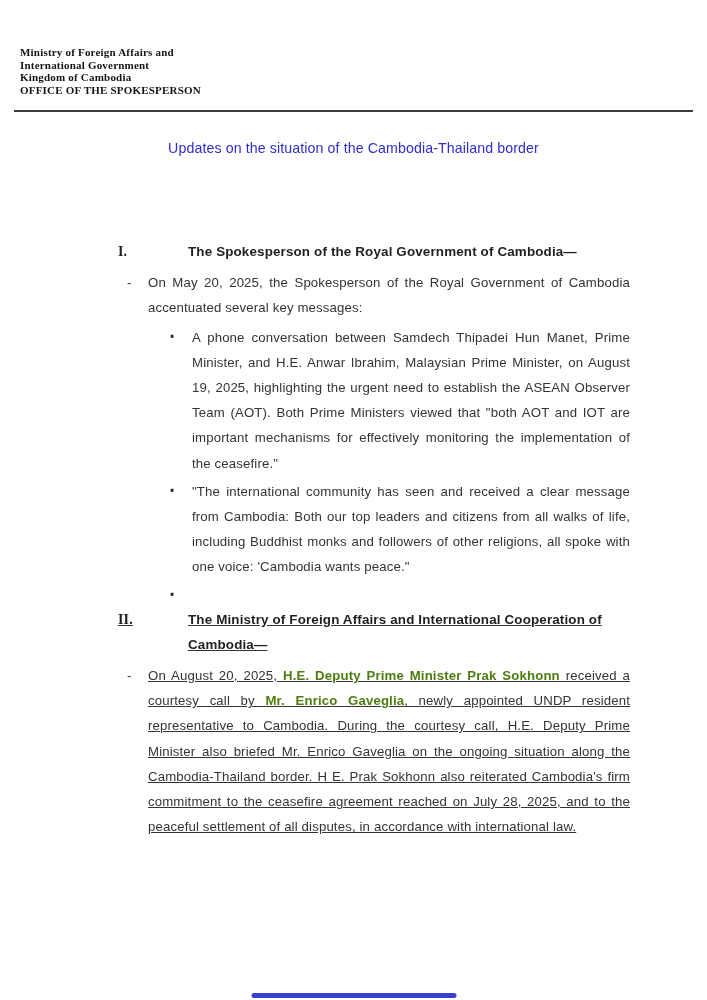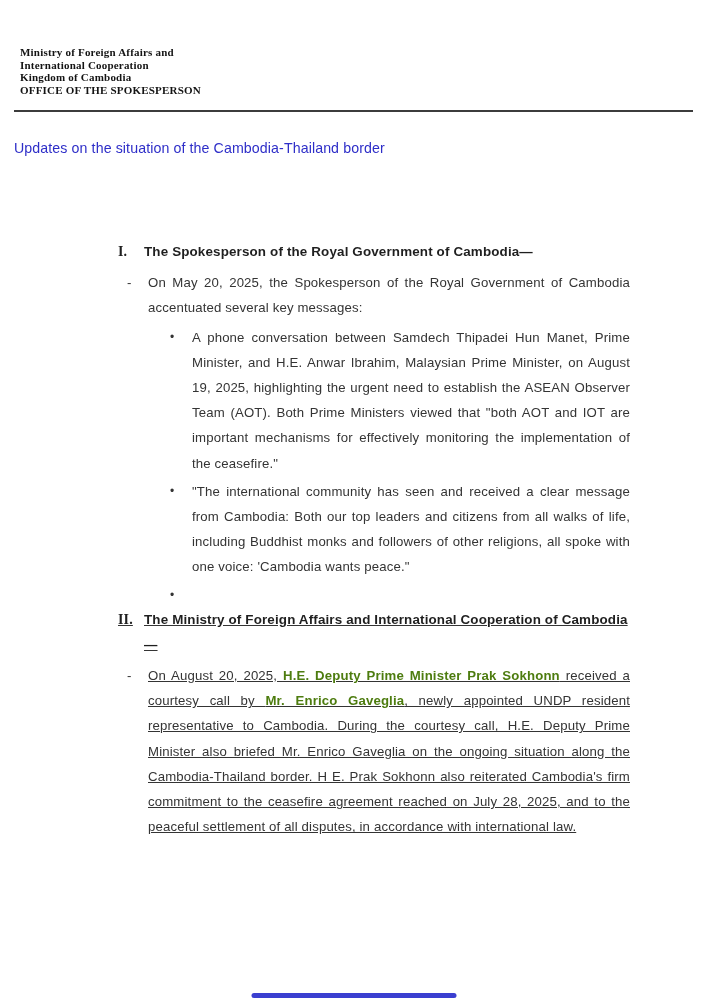--- a/index.html
+++ b/index.html
@@ -33,21 +33,21 @@
     height: 2px;
     background: #3c3c3c;
   }
 
   
   .title {
     position: absolute;
     top: 135px;
     left: 14px;
     width: 679px;
-    text-align: left;
+    text-align: center;
     font-size: 14.2px;
     line-height: 27px;
     color: #2e2ec8;
     letter-spacing: 0.1px;
   }
 
   
   .content {
     position: absolute;
     top: 239px;
@@ -67,20 +67,21 @@
   .section-heading .numeral {
     font-family: "Liberation Serif", "DejaVu Serif", serif;
     font-weight: 600;
     font-size: 14px;
     width: 26px;
     flex: 0 0 26px;
   }
   .section-heading .heading-text {
     font-weight: 600;
     font-size: 13.4px;
+    margin-left: 44px;
   }
   .li { position: relative; margin-bottom: 3px; }
   .li-text { text-align: justify; }
   .li.dash { padding-left: 30px; }
   .li.dash .marker { position: absolute; left: 9px; top: 0; }
   .li.bullet { padding-left: 74px; }
   .li.bullet .marker {
     position: absolute;
     left: 52px;
     top: 0;
@@ -102,21 +103,21 @@
     background: #3b3fd0;
   }
 </style>
 </head>
 <body>
 
 <div class="page">
 
   <div class="letterhead">
     <div>Ministry of Foreign Affairs and</div>
-    <div>International Cooperation</div>
+    <div>International Government</div>
     <div>Kingdom of Cambodia</div>
     <div>OFFICE OF THE SPOKESPERSON</div>
   </div>
 
   <div class="rule"></div>
 
   <div class="title">
     <div>Updates on the situation of the Cambodia-Thailand border</div>
   </div>
 

